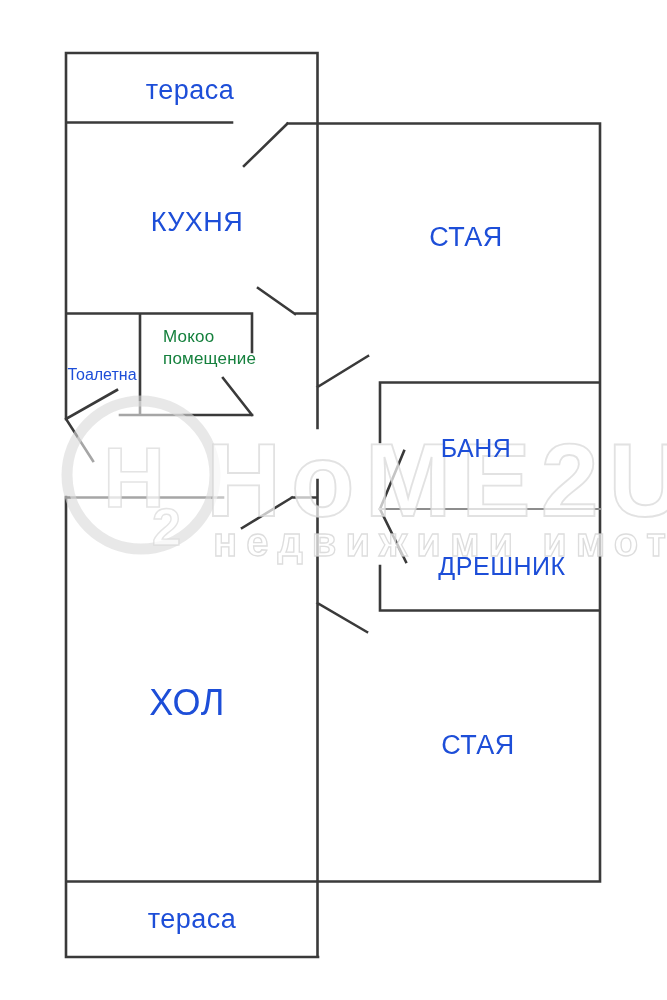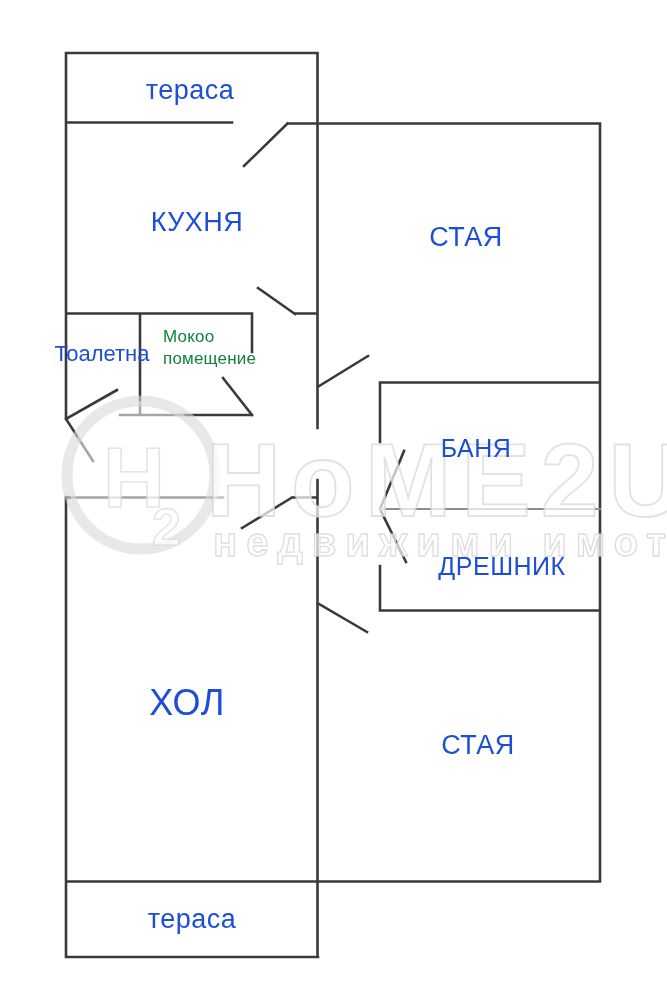--- a/index.html
+++ b/index.html
@@ -12,21 +12,21 @@
   .label{
     position:absolute;z-index:3;color:#1d4ed8;white-space:nowrap;
     transform:translate(-50%,-50%);letter-spacing:0.5px;
   }
   .label-left{
     position:absolute;z-index:3;color:#15803d;white-space:nowrap;letter-spacing:0.2px;
   }
   #lbl-terrace-top   {left:190px;top:90px;font-size:27px;}
   #lbl-kitchen       {left:188px;top:222px;font-size:27px;margin-left:9px;}
   #lbl-room-top      {left:466px;top:237px;font-size:27px;}
-  #lbl-toilet        {left:102px;top:354px;font-size:22px;letter-spacing:0;}
+  #lbl-toilet        {left:102px;top:375px;font-size:16px;letter-spacing:0;}
   #lbl-wetroom       {left:163px;top:326px;font-size:17px;line-height:1.3;}
   #lbl-bath          {left:476px;top:448px;font-size:25px;}
   #lbl-closet        {left:502px;top:566px;font-size:25px;}
   #lbl-hall          {left:187px;top:703px;font-size:36px;}
   #lbl-room-bottom   {left:478px;top:745px;font-size:27px;}
   #lbl-terrace-bottom{left:192px;top:919px;font-size:27px;}
   .wm-brand{
     font-family:"Liberation Sans","DejaVu Sans",sans-serif;
     font-weight:bold;letter-spacing:10px;
   }

